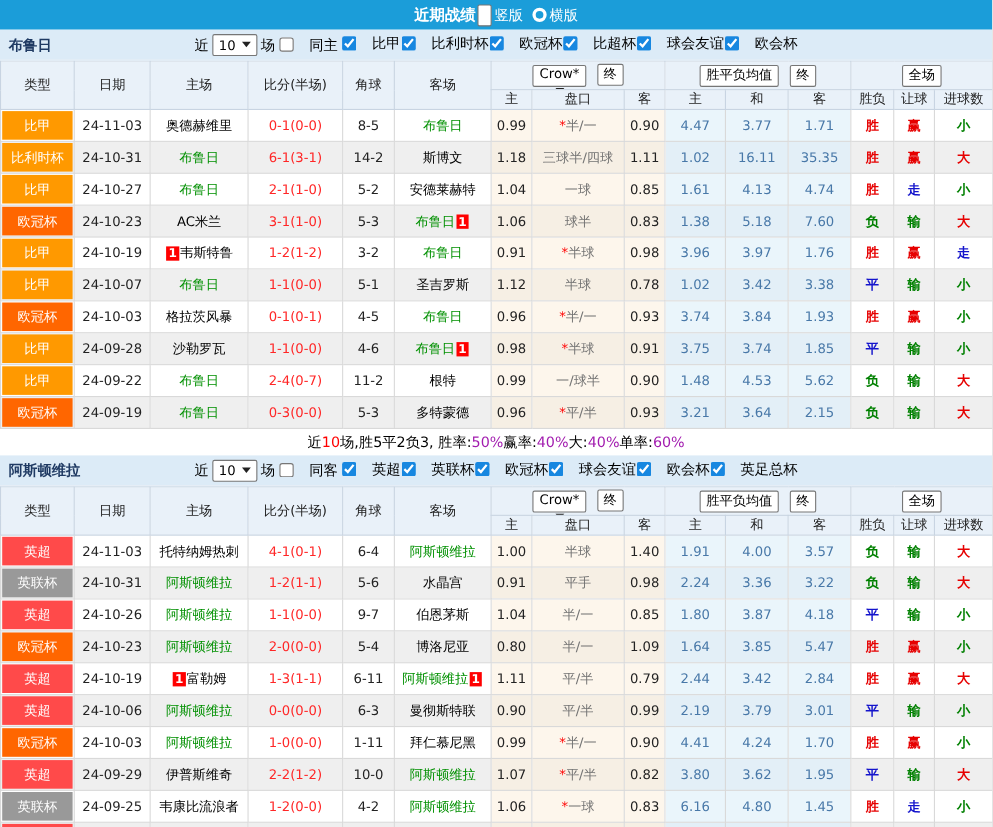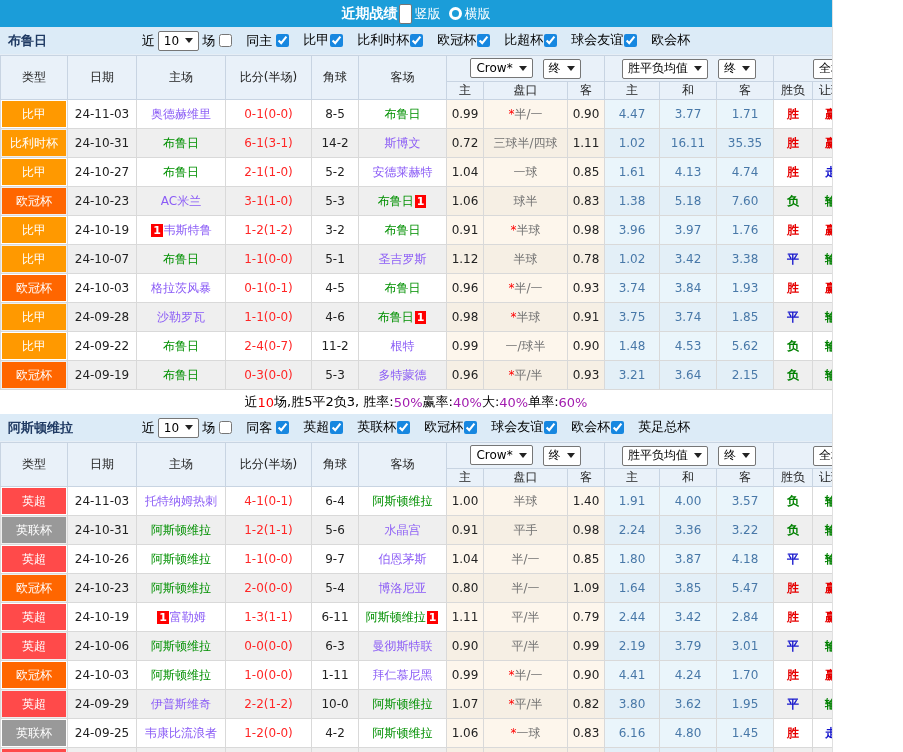--- a/index.html
+++ b/index.html
@@ -1,17 +1,17 @@
 <!DOCTYPE html>
 <html><head>
 <meta charset="utf-8">
 <style>
   * { margin:0; padding:0; box-sizing:border-box; }
   body { font-family:"DejaVu Sans","Liberation Sans",sans-serif; background:#fff; }
-  #app { width:833px; height:752px; overflow:hidden; background:#fff; border-right:1px solid #e0e0e0; }
+  #app { width:903px; height:752px; overflow:hidden; background:#fff; border-right:1px solid #e0e0e0; }
 
   
   .topbar { height:27px; background:#1b9dd9; display:flex; align-items:center; justify-content:center; color:#fff; font-size:13px; }
   .topbar .title { font-weight:bold; font-size:14px; margin-right:1px; }
   .rdo { width:13px; height:13px; border-radius:50%; background:#fff; display:inline-block; margin:0 3px 0 8px; }
   .rdo.off { background:#1b9dd9; border:3px solid #fff; }
   .rdo.sel { margin-left:0; }
 
   
   .team-bar { height:28px; background:#dcebf7; position:relative; display:flex; align-items:center; justify-content:center; border-bottom:1px solid #e6eef6;}
@@ -24,35 +24,35 @@
   .sel { display:inline-flex; align-items:center; gap:6px; border:1px solid #767676; border-radius:2px; background:#fff; padding:0 5px; height:20px; font-size:12px; color:#000; cursor:default; }
   .chev { width:0; height:0; border-left:4px solid transparent; border-right:4px solid transparent; border-top:5px solid #222; display:inline-block; }
 
   
   table.grid { width:903px; border-collapse:collapse; table-layout:fixed; font-size:12px; text-align:center; }
   .grid th, .grid td { border:1px solid #d9d9d9; overflow:hidden; white-space:nowrap; padding:0; }
   .grid thead th { border-color:#c8d4e2; background:#e9f1f9; font-weight:normal; color:#222; }
   .hdr-top th { height:26px; }
   .hdr-sub th { height:16px; }
   .dd-cell { vertical-align:middle; }
-  .dd-cell .sel { margin:0 3px; }
+  .dd-cell .sel { margin:0 3px;flex-direction:column; }
 
   .grid tbody td { height:28px; }
   tr.odd td  { background:#ffffff; }
   tr.even td { background:#efefef; }
   tr.odd  td.c-hc { background:#fdf6ec; }
   tr.even td.c-hc { background:#f6efe4; }
   tr.odd  td.c-avg { background:#eaf5fb; color:#4878a8; }
   tr.even td.c-avg { background:#e3eff7; color:#4878a8; }
 
   td.c-type { padding:1px; }
   .type-badge { display:block; height:100%; line-height:26px; color:#fff; }
   td.c-score { color:#ff2626; }
   td.c-date, td.c-corner, td.c-odds { color:#222; }
-  .team-nm { color:#8b5cf6; }
+  .team-nm { color:#000000; }
   .team-nm.focus { color:#009000; }
   .red-badge { display:inline-block; background:#f00; color:#fff; font-size:11px; font-weight:bold; line-height:13px; padding:0 2px; margin:0 1px; }
   .star { color:#f00; }
   .hc-text { color:#737373; }
   td.c-res { font-weight:bold; }
 
   .summary { height:24px; display:flex; align-items:center; justify-content:center; font-size:13px; background:#fff; }
   .c-k { color:#000; } .c-r { color:#f00; } .c-b { color:#a21caf; }
 </style>
 </head>
@@ -190,21 +190,21 @@
         </tr>
         <tr class="even">
           <td class="c-type">
             <span class="type-badge" style="background: rgb(255, 153, 0);">比利时杯</span>
           </td>
           <td class="c-date">24-10-31</td>
           <td class="c-team"><span class="team-nm focus">布鲁日</span></td>
           <td class="c-score">6-1(3-1)</td>
           <td class="c-corner">14-2</td>
           <td class="c-team"><span class="team-nm">斯博文</span></td>
-          <td class="c-odds c-hc">0.72</td>
+          <td class="c-odds c-hc">1.18</td>
           <td class="c-hc"><span class="hc-text">三球半/四球</span></td>
           <td class="c-odds c-hc">1.11</td>
           <td class="c-avg">1.02</td>
           <td class="c-avg">16.11</td>
           <td class="c-avg">35.35</td>
           <td class="c-res" style="color: rgb(230, 0, 0);">胜</td>
           <td class="c-res" style="color: rgb(230, 0, 0);">赢</td>
           <td class="c-res" style="color: rgb(230, 0, 0);">大</td>
         </tr>
         <tr class="odd">

